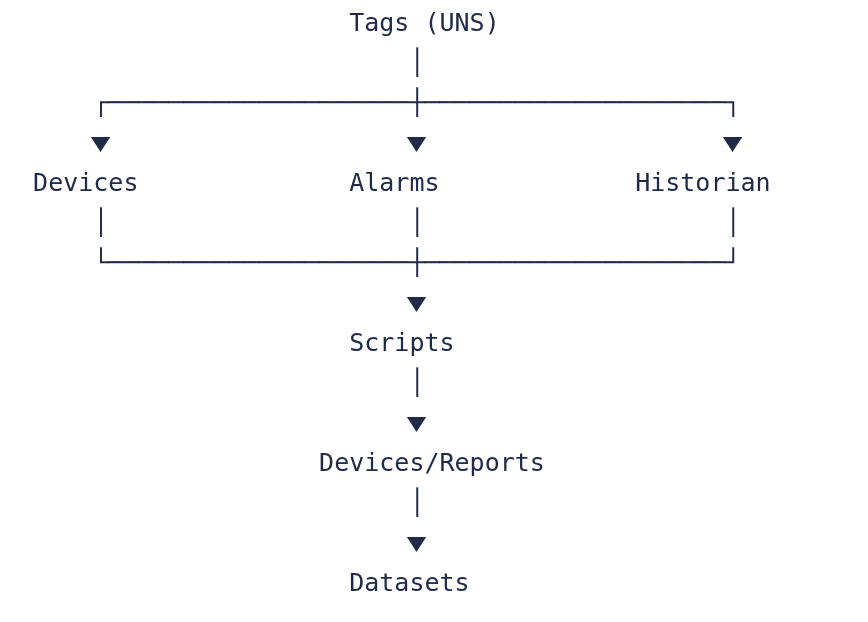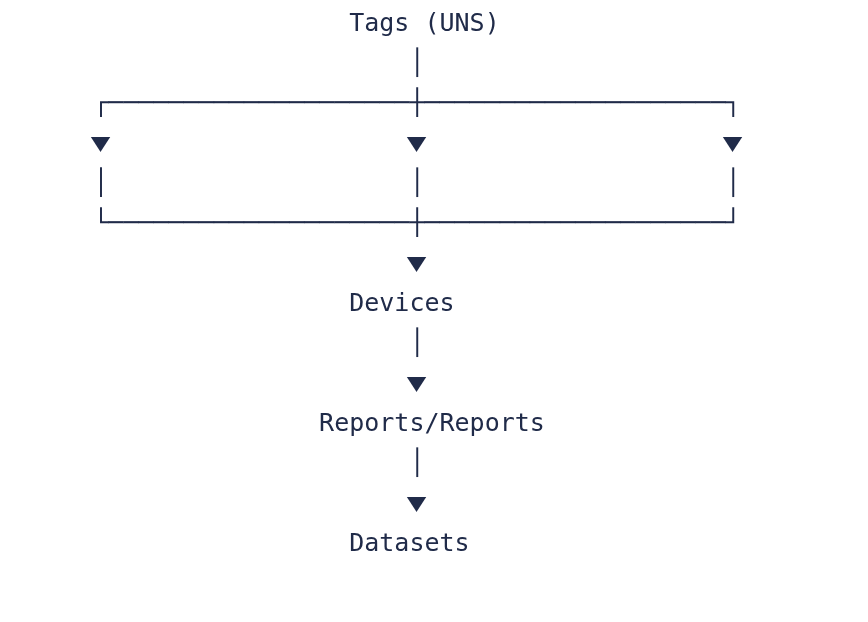--- a/index.html
+++ b/index.html
@@ -40,24 +40,25 @@
 </style>
 </head>
 <body>
 
 <div class="canvas">
   <div class="diagram">
     <div class="diagram-line">                       Tags (UNS)</div>
     <div class="diagram-line">                           │</div>
     <div class="diagram-line">      ┌────────────────────┼────────────────────┐</div>
     <div class="diagram-line">      <span class="arrow">▼</span>                    <span class="arrow">▼</span>                    <span class="arrow">▼</span></div>
+    <div class="diagram-line">  Devices              Alarms             Historian</div>
     <div class="diagram-line">      │                    │                    │</div>
     <div class="diagram-line">      └────────────────────┼────────────────────┘</div>
     <div class="diagram-line">                           <span class="arrow">▼</span></div>
-    <div class="diagram-line">                       Devices</div>
+    <div class="diagram-line">                       Scripts</div>
     <div class="diagram-line">                           │</div>
     <div class="diagram-line">                           <span class="arrow">▼</span></div>
-    <div class="diagram-line">                     Reports/Reports</div>
+    <div class="diagram-line">                     Devices/Reports</div>
     <div class="diagram-line">                           │</div>
     <div class="diagram-line">                           <span class="arrow">▼</span></div>
     <div class="diagram-line">                       Datasets</div>
   </div>
 </div>
 
 </body></html>

